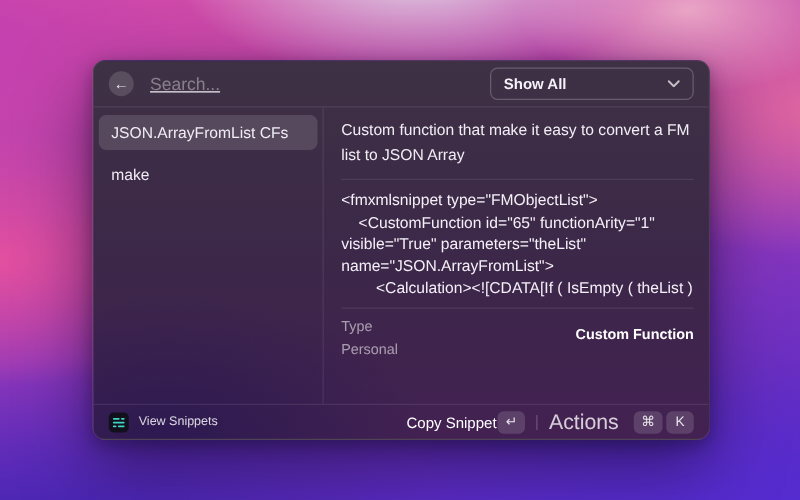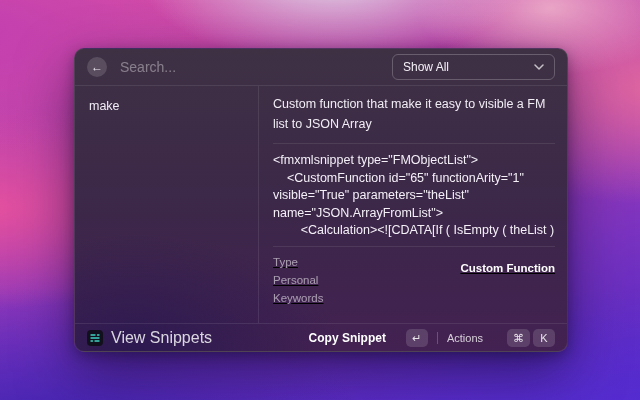--- a/index.html
+++ b/index.html
@@ -26,54 +26,54 @@
       linear-gradient(180deg, #3e3144 0%, #3c2749 55%, #432152 100%);
     display:flex;flex-direction:column;overflow:hidden;
   }
   
   .header{height:36px;flex:0 0 36px;display:flex;align-items:center;padding:0 12px;
     border-bottom:1px solid rgba(255,255,255,0.09);}
   .back-btn{width:20px;height:20px;border-radius:50%;background:rgba(255,255,255,0.14);
     display:flex;align-items:center;justify-content:center;color:#ece7f0;font-size:12px;
     margin-right:11px;cursor:default;}
   .search{flex:1;background:transparent;border:none;outline:none;font-size:14px;
-    color:#f2eef5;font-family:inherit;}
+    color:#f2eef5;font-family:inherit;text-decoration:underline;}
   .search::placeholder{color:rgba(255,255,255,0.38);}
   .dropdown{width:163px;height:26px;box-sizing:border-box;border:1px solid rgba(255,255,255,0.22);
     border-radius:6px;display:flex;align-items:center;justify-content:space-between;
     padding:0 10px;margin-left:10px;}
-  .dropdown .label{font-size:12px;font-weight:400;color:#f5f1f8;}
+  .dropdown .label{font-size:12px;font-weight:700;color:#f5f1f8;}
   
   .body{flex:1;display:flex;min-height:0;}
   .left-pane{width:184px;flex:0 0 184px;box-sizing:border-box;
     border-right:1px solid rgba(255,255,255,0.09);padding:6px 4px;}
   .item{height:28px;border-radius:6px;display:flex;align-items:center;padding:0 10px;
     font-size:12.5px;color:#f0ecf4;margin-bottom:6px;white-space:nowrap;overflow:hidden;}
   .item.selected{background:rgba(255,255,255,0.13);}
   .right-pane{flex:1;min-width:0;padding:2px 12px 0 14px;display:flex;flex-direction:column;}
   .desc{font-size:12.5px;line-height:20px;color:#f1edf5;padding:6px 0 9px;max-width:295px;}
   .sep{border:none;border-top:1px solid rgba(255,255,255,0.09);margin:0;}
   .code{padding:8px 0 6px;}
   .code-line{font-size:12.5px;line-height:17.5px;color:#f5f0f8;white-space:pre;overflow:hidden;}
-  .meta{padding:6px 0;text-decoration:underline;}
+  .meta{padding:6px 0;}
   .meta-row{height:18px;display:flex;align-items:center;justify-content:space-between;}
   .meta-label{font-size:11.5px;color:rgba(255,255,255,0.55);}
   .meta-value{font-size:11.5px;font-weight:600;color:#ffffff;margin-top:13px;}
   
   .footer{height:27px;flex:0 0 27px;border-top:1px solid rgba(255,255,255,0.09);
     display:flex;align-items:center;padding:0 12px;}
   .app-icon{width:16px;height:16px;border-radius:4px;background:#12101c;margin-right:8px;
     display:flex;align-items:center;justify-content:center;}
-  .footer-left-label{font-size:16px;color:rgba(255,255,255,0.82);}
+  .footer-left-label{font-size:10px;color:rgba(255,255,255,0.82);}
   .spacer{flex:1;}
-  .primary-label{font-size:12px;font-weight:700;color:#ffffff;margin-right:20px;}
+  .primary-label{font-size:12px;font-weight:400;color:#ffffff;margin-right:1px;}
   .key-badge{background:rgba(255,255,255,0.14);border-radius:5px;color:rgba(255,255,255,0.85);
     font-size:11px;line-height:16px;padding:1px 6px;min-width:10px;text-align:center;}
   .vdiv{width:1px;height:12px;background:rgba(255,255,255,0.22);margin:0 9px;}
-  .actions-label{font-size:11px;color:rgba(255,255,255,0.78);margin-right:24px;}
+  .actions-label{font-size:17px;color:rgba(255,255,255,0.78);margin-right:12px;}
   .key-badge + .key-badge{margin-left:3px;}
   .chev{display:block;}
 </style>
 </head>
 <body>
 
 <div class="stage">
   <div class="window">
 
     <div class="header">
@@ -84,47 +84,46 @@
       <div class="dropdown">
         <span class="label">Show All</span>
         <svg class="chev" width="10" height="6" viewBox="0 0 10 6">
           <polyline points="1,1 5,5 9,1" fill="none" stroke="rgba(255,255,255,0.7)" stroke-width="1.5" stroke-linecap="round" stroke-linejoin="round"></polyline>
         </svg>
       </div>
     </div>
 
     <div class="body">
       <div class="left-pane">
+        <div class="item selected">
+          <span>JSON.ArrayFromList CFs</span>
+        </div>
         <div class="item">
           <span>make</span>
         </div>
       </div>
 
       <div class="right-pane">
-        <div class="desc">Custom function that make it easy to visible a FM list to JSON Array</div>
+        <div class="desc">Custom function that make it easy to convert a FM list to JSON Array</div>
         <hr class="sep">
         <div class="code">
           <div class="code-line">&lt;fmxmlsnippet type="FMObjectList"&gt;</div>
           <div class="code-line">    &lt;CustomFunction id="65" functionArity="1"</div>
           <div class="code-line">visible="True" parameters="theList"</div>
           <div class="code-line">name="JSON.ArrayFromList"&gt;</div>
           <div class="code-line">        &lt;Calculation&gt;&lt;![CDATA[If ( IsEmpty ( theList ) ;</div>
         </div>
         <hr class="sep">
         <div class="meta">
           <div class="meta-row">
             <span class="meta-label">Type</span>
             <span class="meta-value">Custom Function</span>
           </div>
           <div class="meta-row">
             <span class="meta-label">Personal</span>
-          </div>
-          <div class="meta-row">
-            <span class="meta-label">Keywords</span>
-            <span class="meta-value"></span>
           </div>
         </div>
       </div>
     </div>
 
     <div class="footer">
       <div class="app-icon">
         <svg width="12" height="12" viewBox="0 0 12 12">
           <line x1="2" y1="3" x2="6" y2="3" stroke="#3fd4c4" stroke-width="1.4" stroke-linecap="round"></line>
           <line x1="8.5" y1="3" x2="10" y2="3" stroke="#3fd4c4" stroke-width="1.4" stroke-linecap="round"></line>

